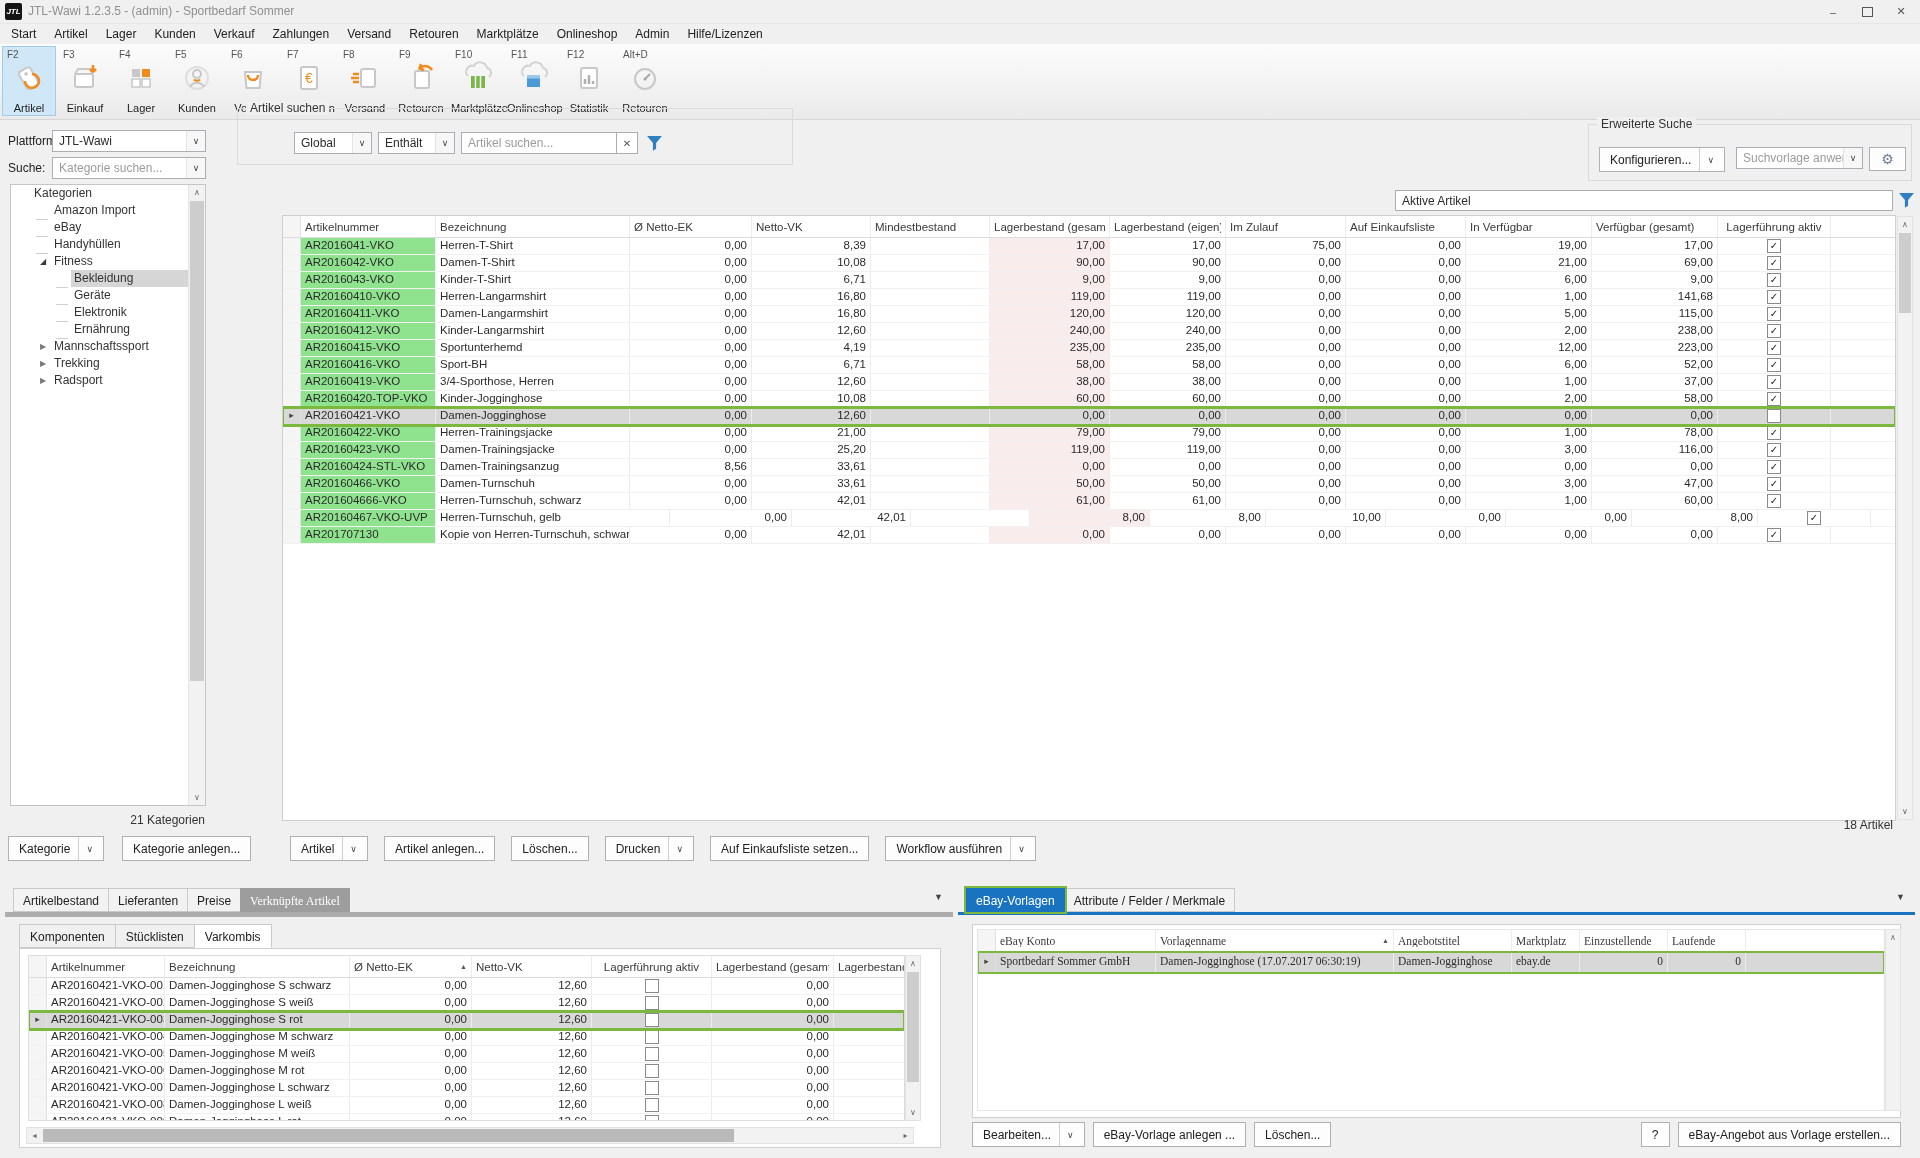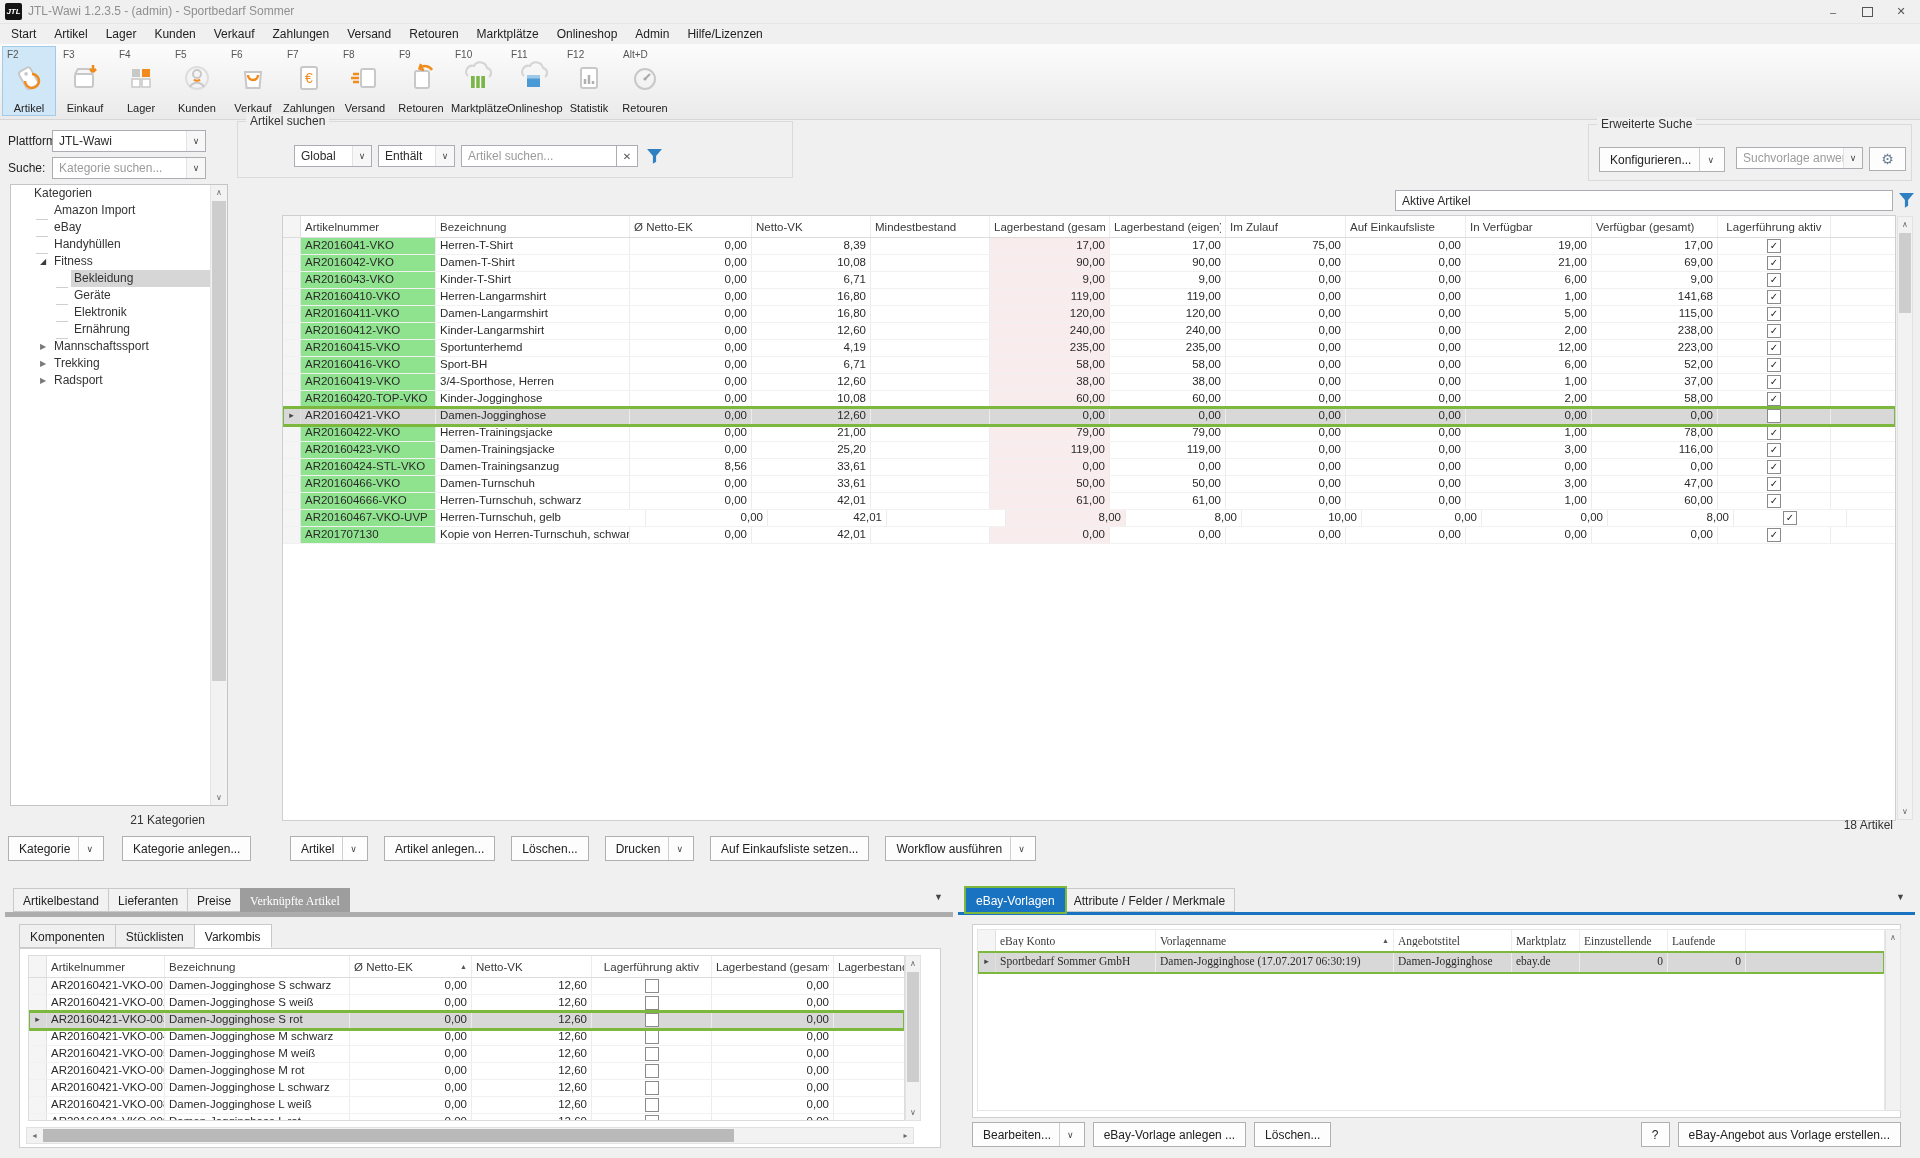--- a/index.html
+++ b/index.html
@@ -41,21 +41,21 @@
                align-self:stretch;display:flex;align-items:center;}
   .icon-btn{width:37px;height:24px;background:#fdfdfd;border:1px solid #b0b0b0;display:inline-flex;
             align-items:center;justify-content:center;box-sizing:border-box;}
   .gear::before{content:"\2699";font-size:14px;color:#6a7f95;}
   .clear-x{width:21px;height:22px;border:1px solid #abadb3;border-left:none;background:#fff;display:flex;
            align-items:center;justify-content:center;color:#555;font-size:10px;box-sizing:border-box;}
   .clear-x::before{content:"\2715";}
   .funnel{display:inline-flex;align-items:center;justify-content:center;}
   
   .fieldlabel{position:absolute;color:#222;}
-  .tree-box{position:absolute;left:10px;top:184px;width:218px;height:622px;background:#fff;border:1px solid #c5c5c5;box-sizing:border-box;overflow:hidden;}
+  .tree-box{position:absolute;left:10px;top:184px;width:196px;height:622px;background:#fff;border:1px solid #c5c5c5;box-sizing:border-box;overflow:hidden;}
   .tree-item{display:flex;align-items:center;height:17px;line-height:17px;color:#333;}
   .ti-spacer{flex:none;}
   .ti-glyph{flex:none;width:16px;text-align:center;font-size:8px;color:#7a7a7a;}
   .ti-glyph.expanded{color:#3c3c3c;}
   .ti-glyph.dash{position:relative;}
   .ti-glyph.dash::before{content:"";position:absolute;left:1px;right:3px;top:8px;border-top:1px solid #cfcfcf;}
   .ti-fill{flex:1;display:flex;overflow:hidden;}
   .tree-item.selected .ti-fill{background:#d6d6d6;}
   .ti-label{padding:0 3px;white-space:nowrap;}
   .tree-scroll{position:absolute;right:0;top:0;width:16px;bottom:0;background:#f2f2f2;border-left:1px solid #e4e4e4;}
@@ -379,21 +379,21 @@
 <div class="btn-row" style="left:8px;top:836px;gap:18px;">
     <div class="btn split">
       <span class="btn-label">Kategorie</span>
       <span class="btn-chevron">∨</span>
     </div>
     <div class="btn">
       <span class="btn-label">Kategorie anlegen...</span>
     </div>
   </div>
 
-<div class="groupbox" style="left:237px;top:121px;width:556px;height:57px;">
+<div class="groupbox" style="left:237px;top:108px;width:556px;height:57px;">
   <span class="group-label">Artikel suchen</span>
   <div class="combo" style="position:absolute;left:56px;top:23px;width:78px;">
     <span class="combo-text">Global</span>
     <span class="combo-arrow"></span>
   </div>
   <div class="combo" style="position:absolute;left:140px;top:23px;width:77px;">
     <span class="combo-text">Enthält</span>
     <span class="combo-arrow"></span>
   </div>
   <input class="text-input" style="position: absolute; left: 223px; top: 23px; width: 156px;" placeholder="Artikel suchen...">
@@ -756,21 +756,21 @@
       <div class="td num" style="width: 126px;">1,00</div>
       <div class="td num" style="width: 126px;">60,00</div>
       <div class="td check" style="width: 113px;">
         <span class="cb checked">✓</span>
       </div>
       <div class="td filler" style="width: 70px;"></div>
     </div>
     <div class="tr data-row">
       <div class="td gutter" style="width: 18px;"></div>
       <div class="td txt hl-green" style="width: 135px;">AR20160467-VKO-UVP</div>
-      <div class="td txt" style="width: 210px;">Herren-Turnschuh, gelb</div>
+      <div class="td txt" style="width: 234px;">Herren-Turnschuh, gelb</div>
       <div class="td num" style="width: 122px;">0,00</div>
       <div class="td num" style="width: 119px;">42,01</div>
       <div class="td num" style="width: 119px;"></div>
       <div class="td num hl-pink" style="width: 120px;">8,00</div>
       <div class="td num" style="width: 116px;">8,00</div>
       <div class="td num" style="width: 120px;">10,00</div>
       <div class="td num" style="width: 120px;">0,00</div>
       <div class="td num" style="width: 126px;">0,00</div>
       <div class="td num" style="width: 126px;">8,00</div>
       <div class="td check" style="width: 113px;">

